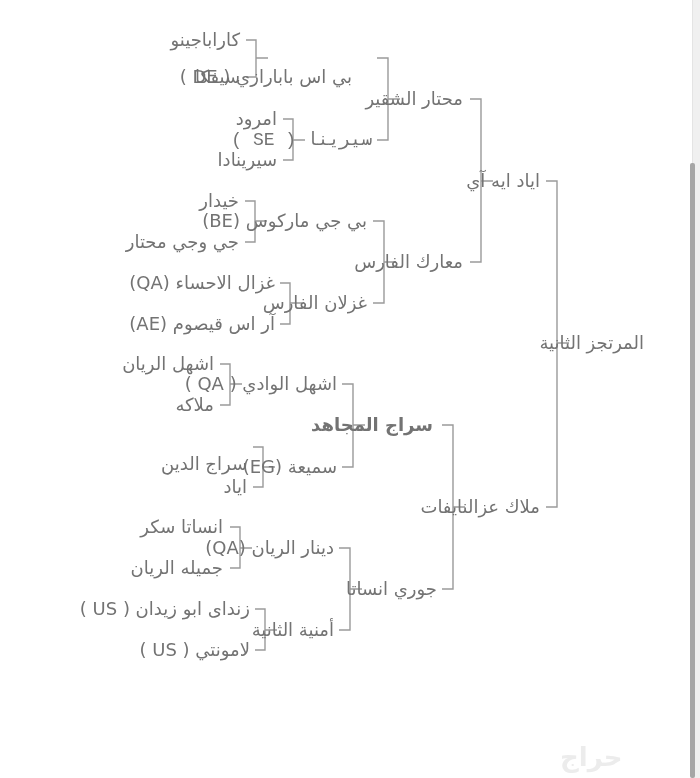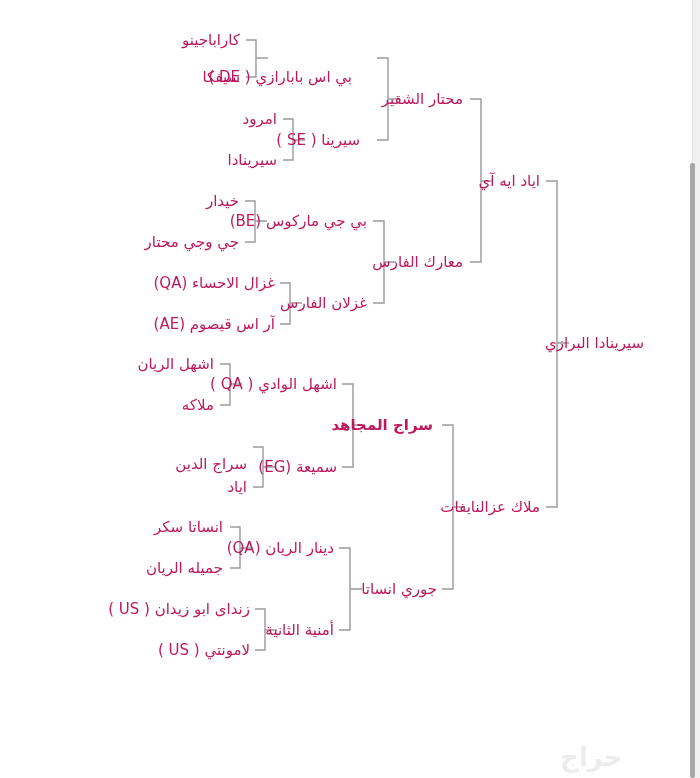--- a/index.html
+++ b/index.html
@@ -4,22 +4,22 @@
 <style>
   html, body { margin: 0; padding: 0; }
   body {
     width: 700px; height: 778px; position: relative; overflow: hidden;
     background: #ffffff;
     font-family: "DejaVu Sans", sans-serif;
     color: #1c1c1c;
   }
   .canvas { position: absolute; left: 0; top: 0; width: 700px; height: 778px; }
   .lbl {
-    position: absolute; font-size: 15px; white-space: nowrap; direction: rtl;
-    transform: translateY(-50%); line-height: 16px; color: #be185d;
+    position: absolute; font-size: 18px; white-space: nowrap; direction: rtl;
+    transform: translateY(-50%); line-height: 16px; color: #737373;
   }
   svg.lines { position: absolute; left: 0; top: 0; }
   svg.lines path { stroke: #9a9a9a; stroke-width: 1.4; fill: none; }
   .scroll-track {
     position: absolute; left: 692px; top: 0; width: 8px; height: 778px;
     background: #f0f0f0; border-left: 1px solid #e4e4e4;
   }
   .scroll-thumb {
     position: absolute; left: 690px; top: 163px; width: 5px; height: 615px;
     background: #a6a6a6; border-radius: 2px;
@@ -67,35 +67,35 @@
   <div class="lbl" style="right:486px; top:364px;">اشهل الريان</div>
   <div class="lbl" style="right:486px; top:405px;">ملاكه</div>
   <div class="lbl" style="right:453px; top:464px;text-align:center;">سراج الدين</div>
   <div class="lbl" style="right:453px; top:487px;">اياد</div>
   <div class="lbl" style="right:477px; top:527px;">انساتا سكر</div>
   <div class="lbl" style="right:477px; top:568px;">جميله الريان</div>
   <div class="lbl" style="right:450px; top:609px;">زنداى ابو زيدان ( US )</div>
   <div class="lbl" style="right:450px; top:650px;">لامونتي ( US )</div>
 
   <div class="lbl" style="right:348px; top:58px;margin-top:19px;">بي اس بابارازي ( DE )</div>
-  <div class="lbl" style="right:340px; top:140px;">سيرينا ( SE )</div>
+  <div class="lbl" style="right:328px; top:140px;font-family:Liberation Mono, monospace;">سيرينا ( SE )</div>
   <div class="lbl" style="right:333px; top:221px;">بي جي ماركوس (BE)</div>
   <div class="lbl" style="right:333px; top:303px;">غزلان الفارس</div>
   <div class="lbl" style="right:363px; top:384px;">اشهل الوادي ( QA )</div>
   <div class="lbl" style="right:363px; top:467px;">سميعة (EG)</div>
   <div class="lbl" style="right:366px; top:548px;">دينار الريان (QA)</div>
   <div class="lbl" style="right:366px; top:630px;">أمنية الثانية</div>
 
   <div class="lbl" style="right:237px; top:99px;">محتار الشقير</div>
   <div class="lbl" style="right:237px; top:262px;">معارك الفارس</div>
   <div class="lbl" style="right:267px; top:425px;font-weight:bold;">سراج المجاهد</div>
   <div class="lbl" style="right:263px; top:589px;">جوري انساتا</div>
 
   <div class="lbl" style="right:160px; top:181px;">اياد ايه آي</div>
   <div class="lbl" style="right:160px; top:507px;margin-left:20px;">ملاك عزالنايفات</div>
 
-  <div class="lbl" style="right:56px; top:343px;">سيرينادا البرازي</div>
+  <div class="lbl" style="right:56px; top:343px;">المرتجز الثانية</div>
 
   <div class="watermark">حراج</div>
 </div>
 
 <div class="scroll-track"></div>
 <div class="scroll-thumb"></div>
 
 </body></html>

